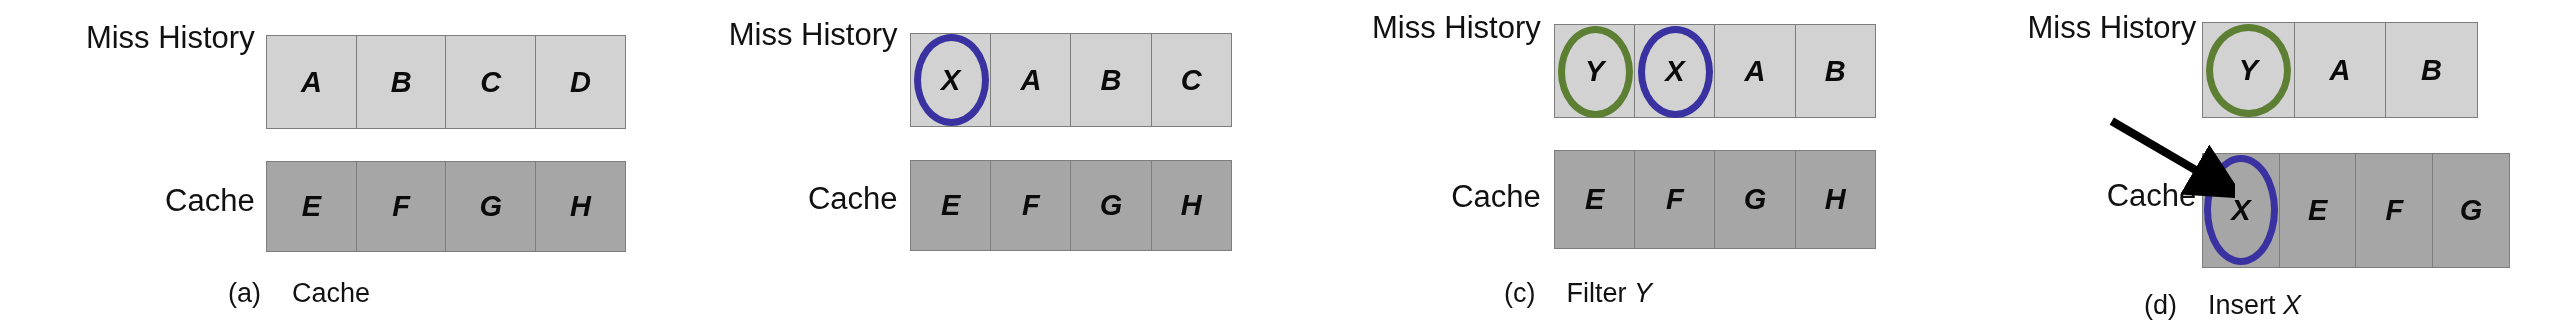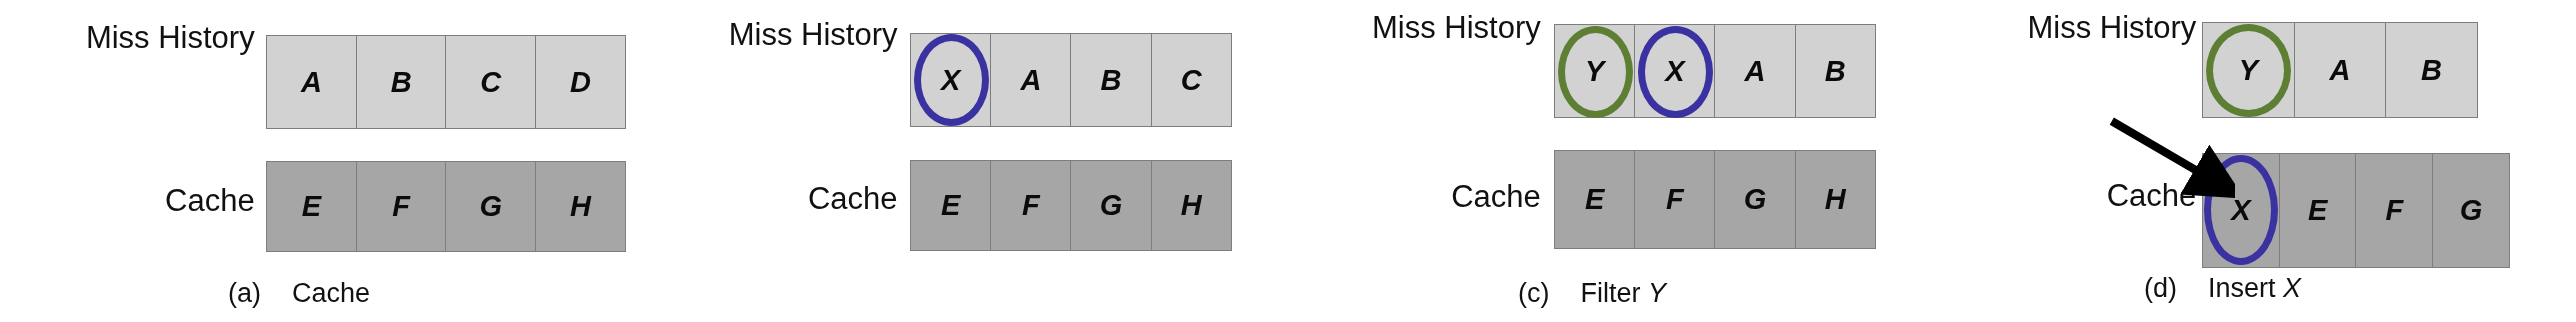--- a/index.html
+++ b/index.html
@@ -134,21 +134,21 @@
 
   <div class="row-label" style="left:3.8px;top:181px;width:248px;">Cache</div>
 
   <div class="strip cache" style="left:265px;top:150px;width:322px;height:99px;">
     <div class="cell" style="width:82px;height:99px;">E</div>
     <div class="cell" style="width:82px;height:99px;">F</div>
     <div class="cell" style="width:82px;height:99px;">G</div>
     <div class="cell" style="width:82px;height:99px;">H</div>
   </div>
 
-  <div class="caption" style="left:229px;top:280px;">
+  <div class="caption" style="left:215px;top:280px;">
     <span class="cap-tag">(c)</span><span class="cap-text"><span>Filter</span>&nbsp;<span class="it">Y</span></span>
   </div>
 </div>
 
 <div class="panel" style="left:1933px;width:643px;">
 
   <div class="row-label" style="left:15.3px;top:11.5px;width:248px;">Miss History</div>
 
   <div class="strip history" style="left:269px;top:22px;width:276px;height:96px;">
     <div class="cell" style="width:93px;height:96px;">Y</div>
@@ -170,17 +170,17 @@
 
   <svg class="arrow-svg" width="127" height="89" viewBox="0 0 200 140" style="left:175px;top:116px;">
     <defs>
       <marker id="ahead" markerWidth="7" markerHeight="7" refX="1.2" refY="3.5" orient="auto">
         <polygon points="0,0 7,3.5 0,7" fill="#000"></polygon>
       </marker>
     </defs>
     <line x1="6" y1="8" x2="150" y2="92" stroke="#000" stroke-width="13" marker-end="url(#ahead)"></line>
   </svg>
 
-  <div class="caption" style="left:211px;top:275px;">
+  <div class="caption" style="left:211px;top:292px;">
     <span class="cap-tag">(d)</span><span class="cap-text"><span>Insert</span>&nbsp;<span class="it">X</span></span>
   </div>
 </div>
 
 
 </body></html>

